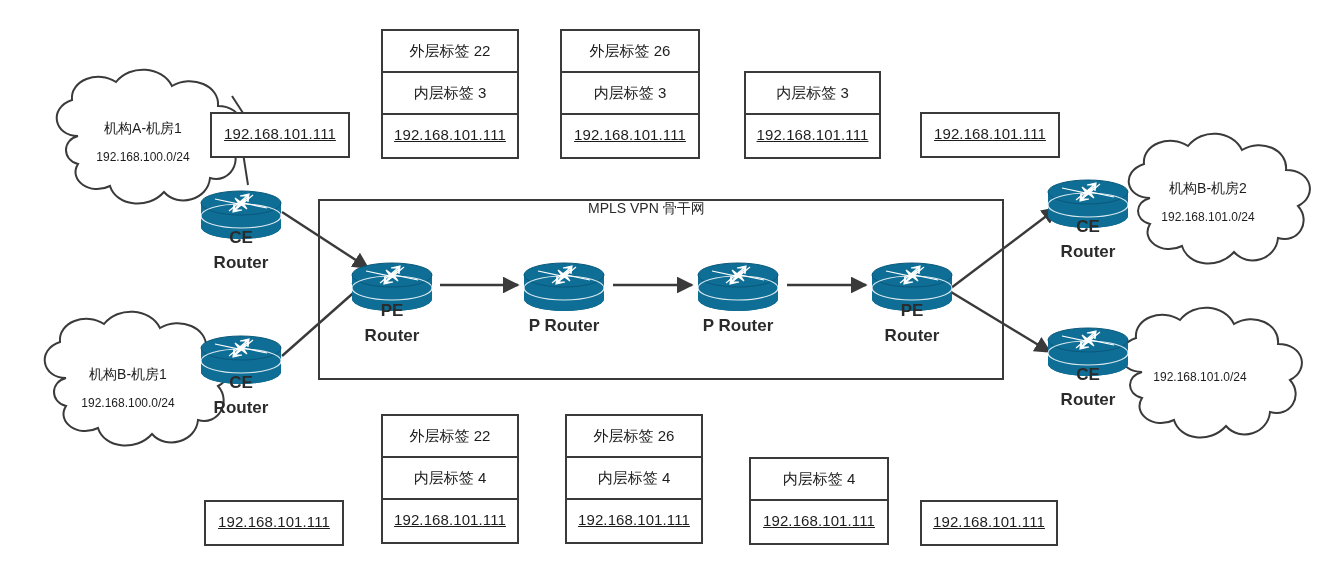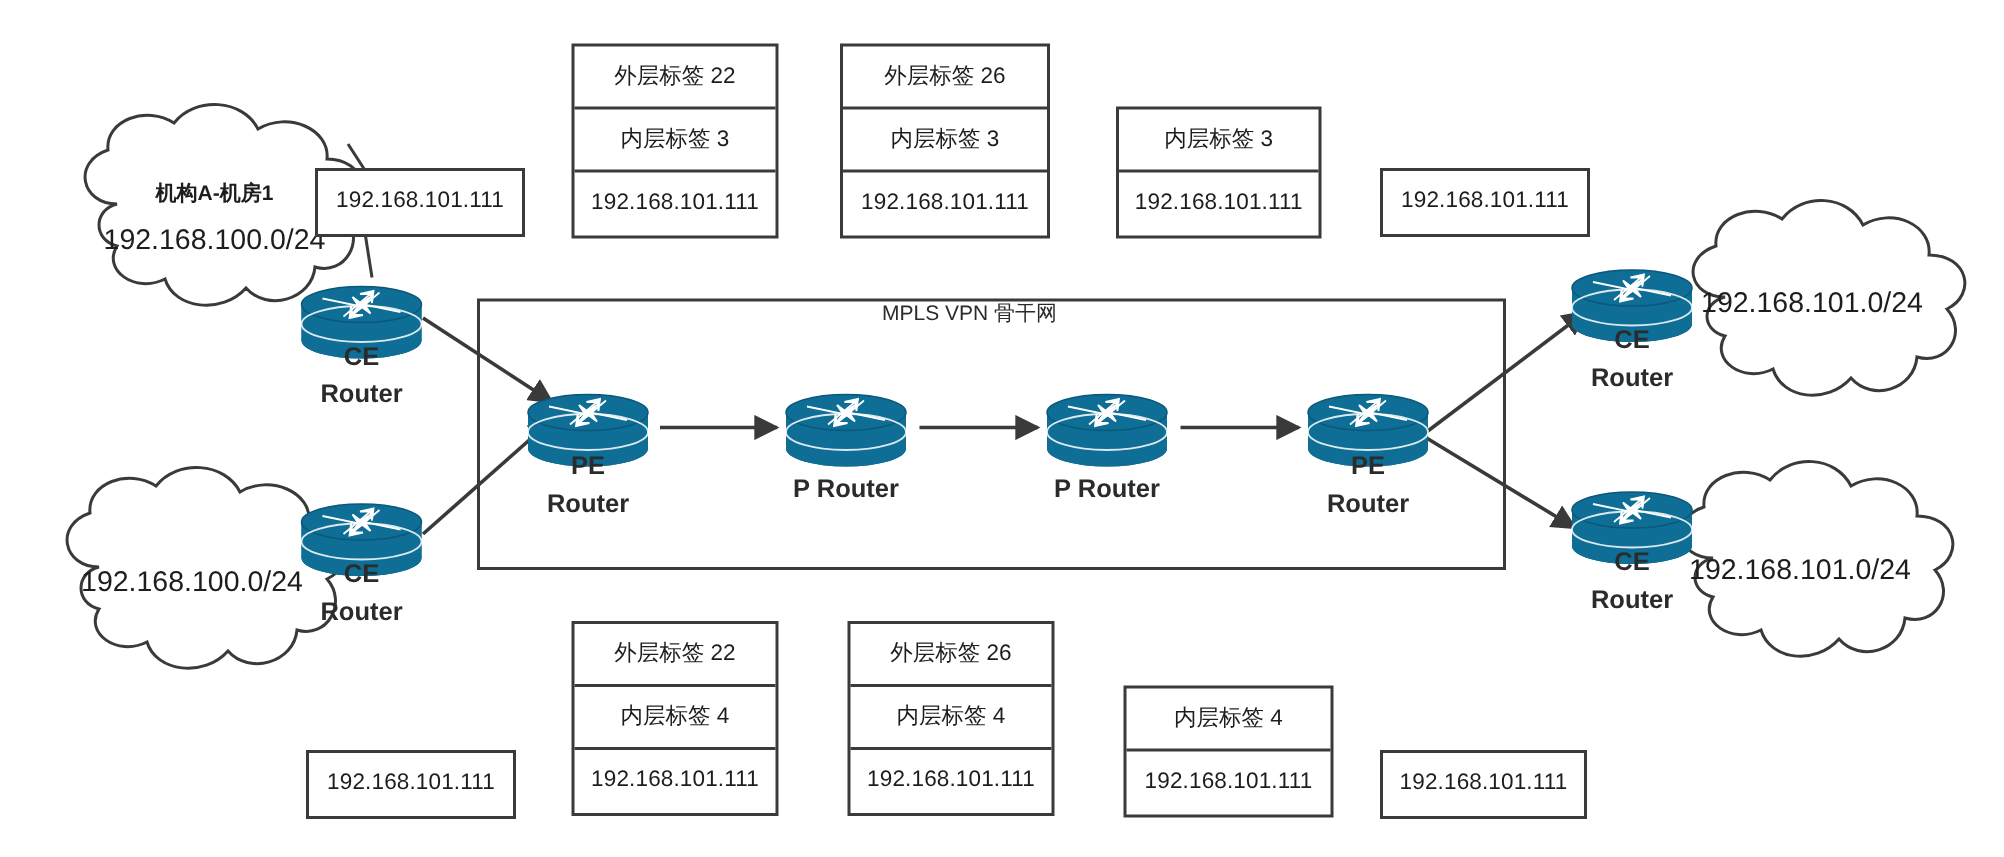--- a/index.html
+++ b/index.html
@@ -26,21 +26,21 @@
     height:42px;
     line-height:40px;
     text-align:center;
     font-size:15px;
     color:#1d1d1d;
     border-bottom:2px solid #3a3a3a;
     white-space:nowrap;
     overflow:hidden;
   }
   .stack .row:last-child{border-bottom:none;}
-  .stack .row.ip{font-size:15px;letter-spacing:.1px;}
+  .stack .row.ip{font-size:15px;letter-spacing:.1px;text-decoration:underline;}
 
   
   .backbone{
     position:absolute;
     box-sizing:border-box;
     border:2px solid #3a3a3a;
     background:transparent;
   }
   .backbone-title{
     position:absolute;
@@ -51,22 +51,22 @@
 
   
   .cloud{position:absolute;}
   .cloud svg{display:block;}
   .cloud-text{
     position:absolute;
     text-align:center;
     white-space:nowrap;
     color:#1d1d1d;
   }
-  .cloud-text .l1{font-size:14px;font-weight:bold;}
-  .cloud-text .l2{font-size:19px;margin-top:12px;}
+  .cloud-text .l1{font-size:14px;}
+  .cloud-text .l2{font-size:12px;margin-top:12px;}
 
   
   .router{position:absolute;}
   .router svg{display:block;}
   .router-label{
     position:absolute;
     text-align:center;
     font-weight:bold;
     font-size:17px;
     line-height:25px;
@@ -121,32 +121,34 @@
   </div>
 
   <div class="cloud" style="left:22px;top:310px;">
     <svg width="230" height="162" viewBox="0 0 230 162">
       <path d="M44,68 C20,68 14,40 38,32 C36,12 64,2 82,14 C96,-4 128,-2 138,18
                C158,6 186,18 184,38 C210,38 216,66 196,76 C210,92 196,116 176,110
                C174,132 144,140 130,124 C114,142 82,138 76,118 C56,128 34,112 44,96
                C28,92 28,72 44,68 Z" fill="#ffffff" stroke="#3a3a3a" stroke-width="2"></path>
     </svg>
     <div class="cloud-text" style="left:16px;top:56px;width:180px;">
+      <div class="l1">机构B-机房1</div>
       <div class="l2">192.168.100.0/24</div>
     </div>
   </div>
 
   <div class="cloud" style="left:1108px;top:132px;">
     <svg width="222" height="158" viewBox="0 0 222 158">
       <path d="M42,66 C18,66 12,40 36,32 C34,12 62,2 80,14 C94,-4 124,-2 134,18
                C154,6 180,18 178,38 C204,38 210,64 190,74 C204,90 190,112 170,106
                C168,128 140,136 126,120 C110,138 80,134 74,114 C54,124 32,108 42,92
                C26,88 26,70 42,66 Z" fill="#ffffff" stroke="#3a3a3a" stroke-width="2"></path>
     </svg>
     <div class="cloud-text" style="left:10px;top:48px;width:180px;">
+      <div class="l1">机构B-机房2</div>
       <div class="l2">192.168.101.0/24</div>
     </div>
   </div>
 
   <div class="cloud" style="left:1100px;top:306px;">
     <svg width="222" height="158" viewBox="0 0 222 158">
       <path d="M42,66 C18,66 12,40 36,32 C34,12 62,2 80,14 C94,-4 124,-2 134,18
                C154,6 180,18 178,38 C204,38 210,64 190,74 C204,90 190,112 170,106
                C168,128 140,136 126,120 C110,138 80,134 74,114 C54,124 32,108 42,92
                C26,88 26,70 42,66 Z" fill="#ffffff" stroke="#3a3a3a" stroke-width="2"></path>

